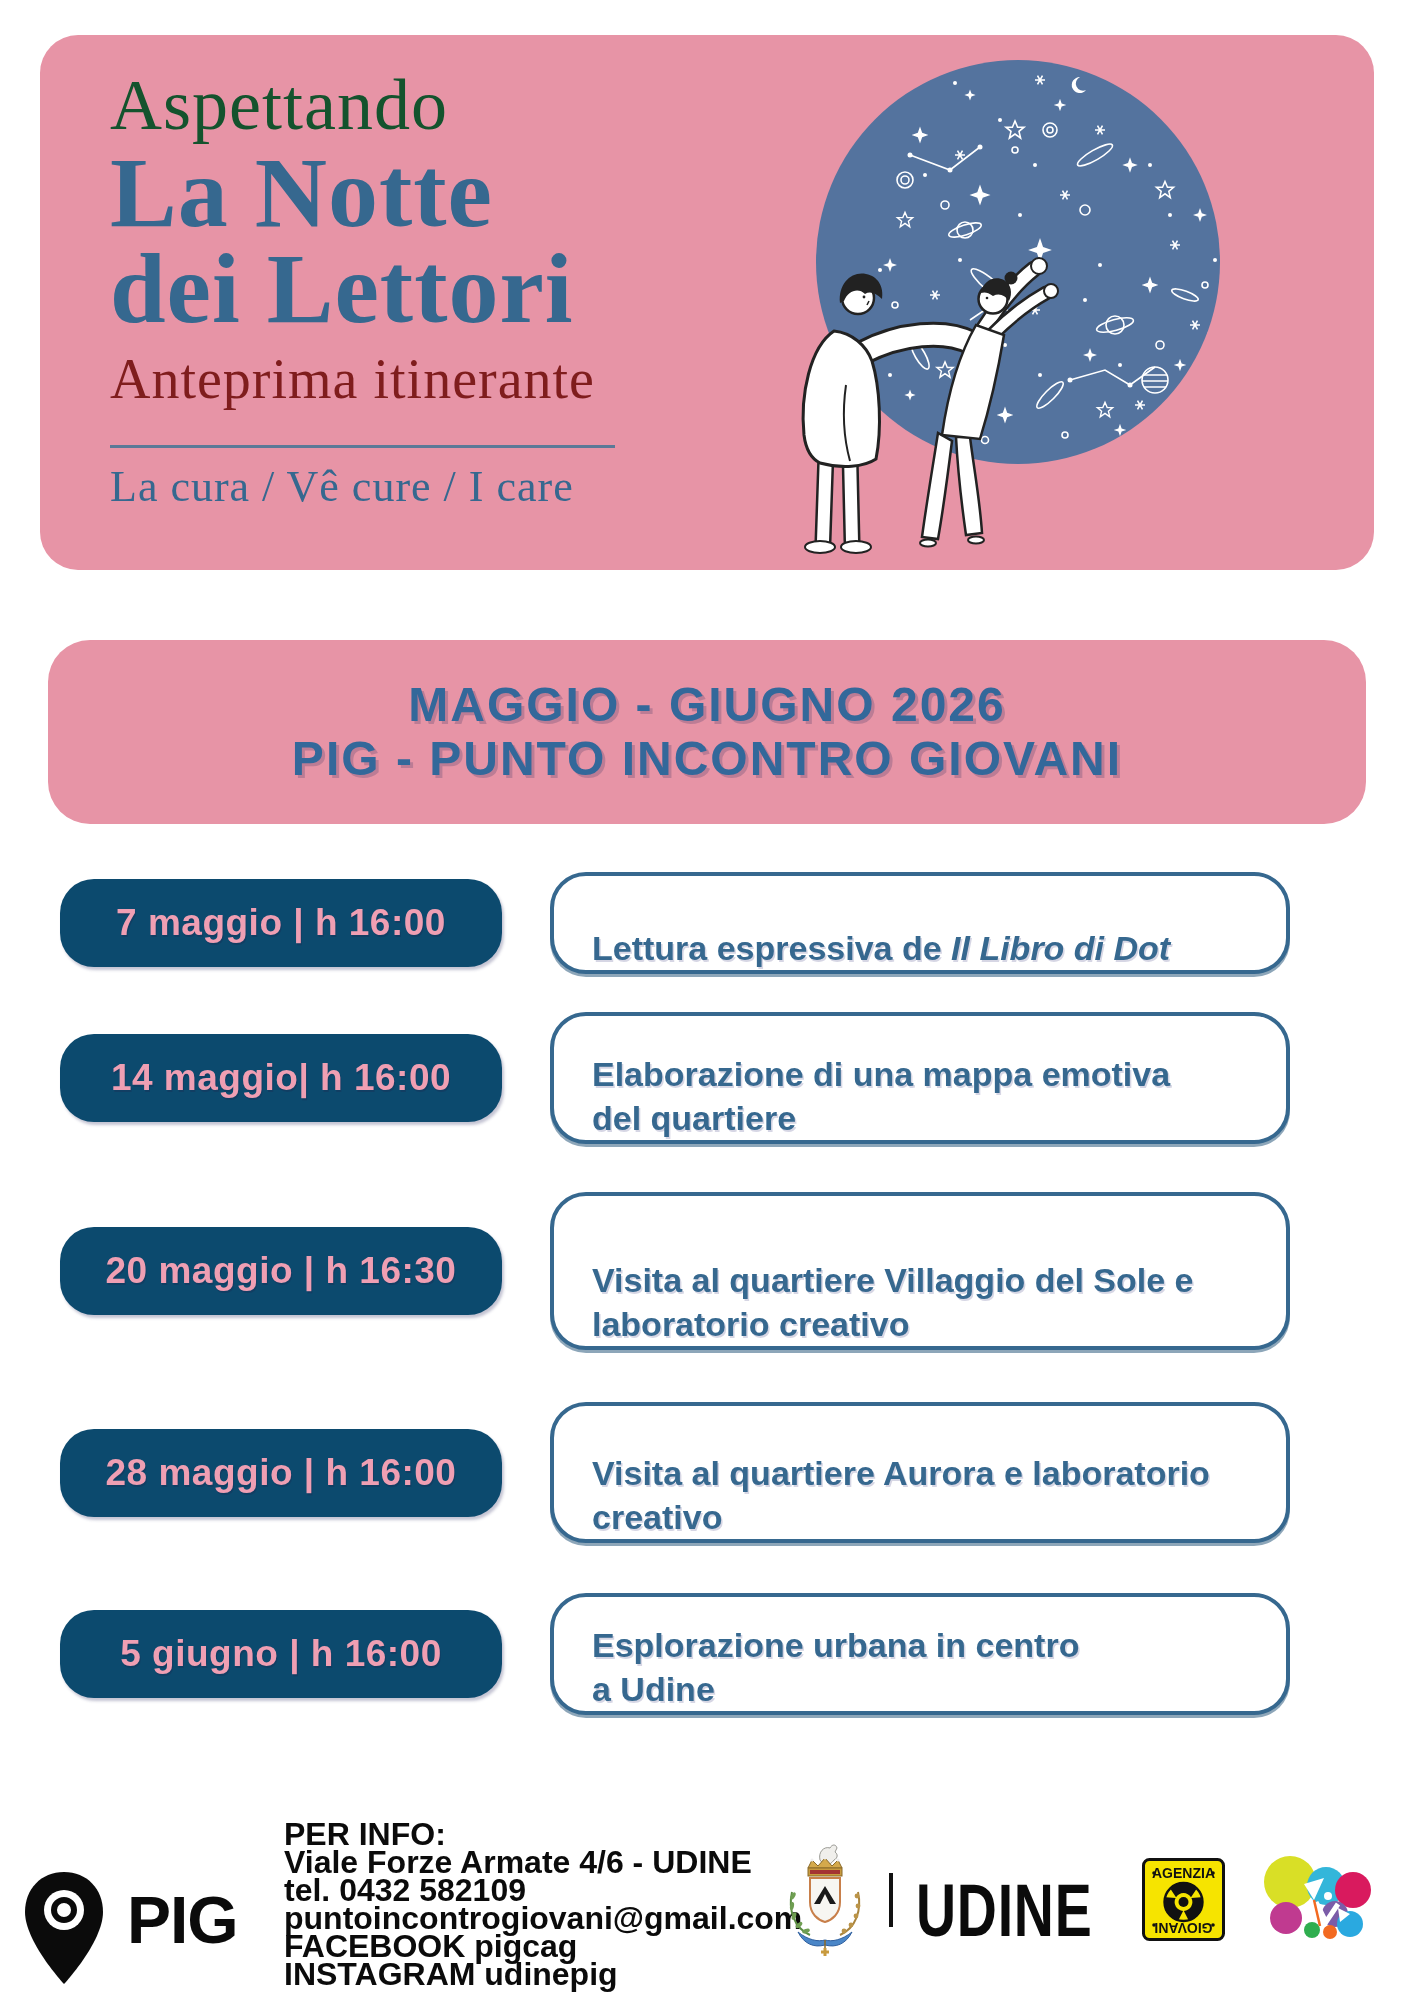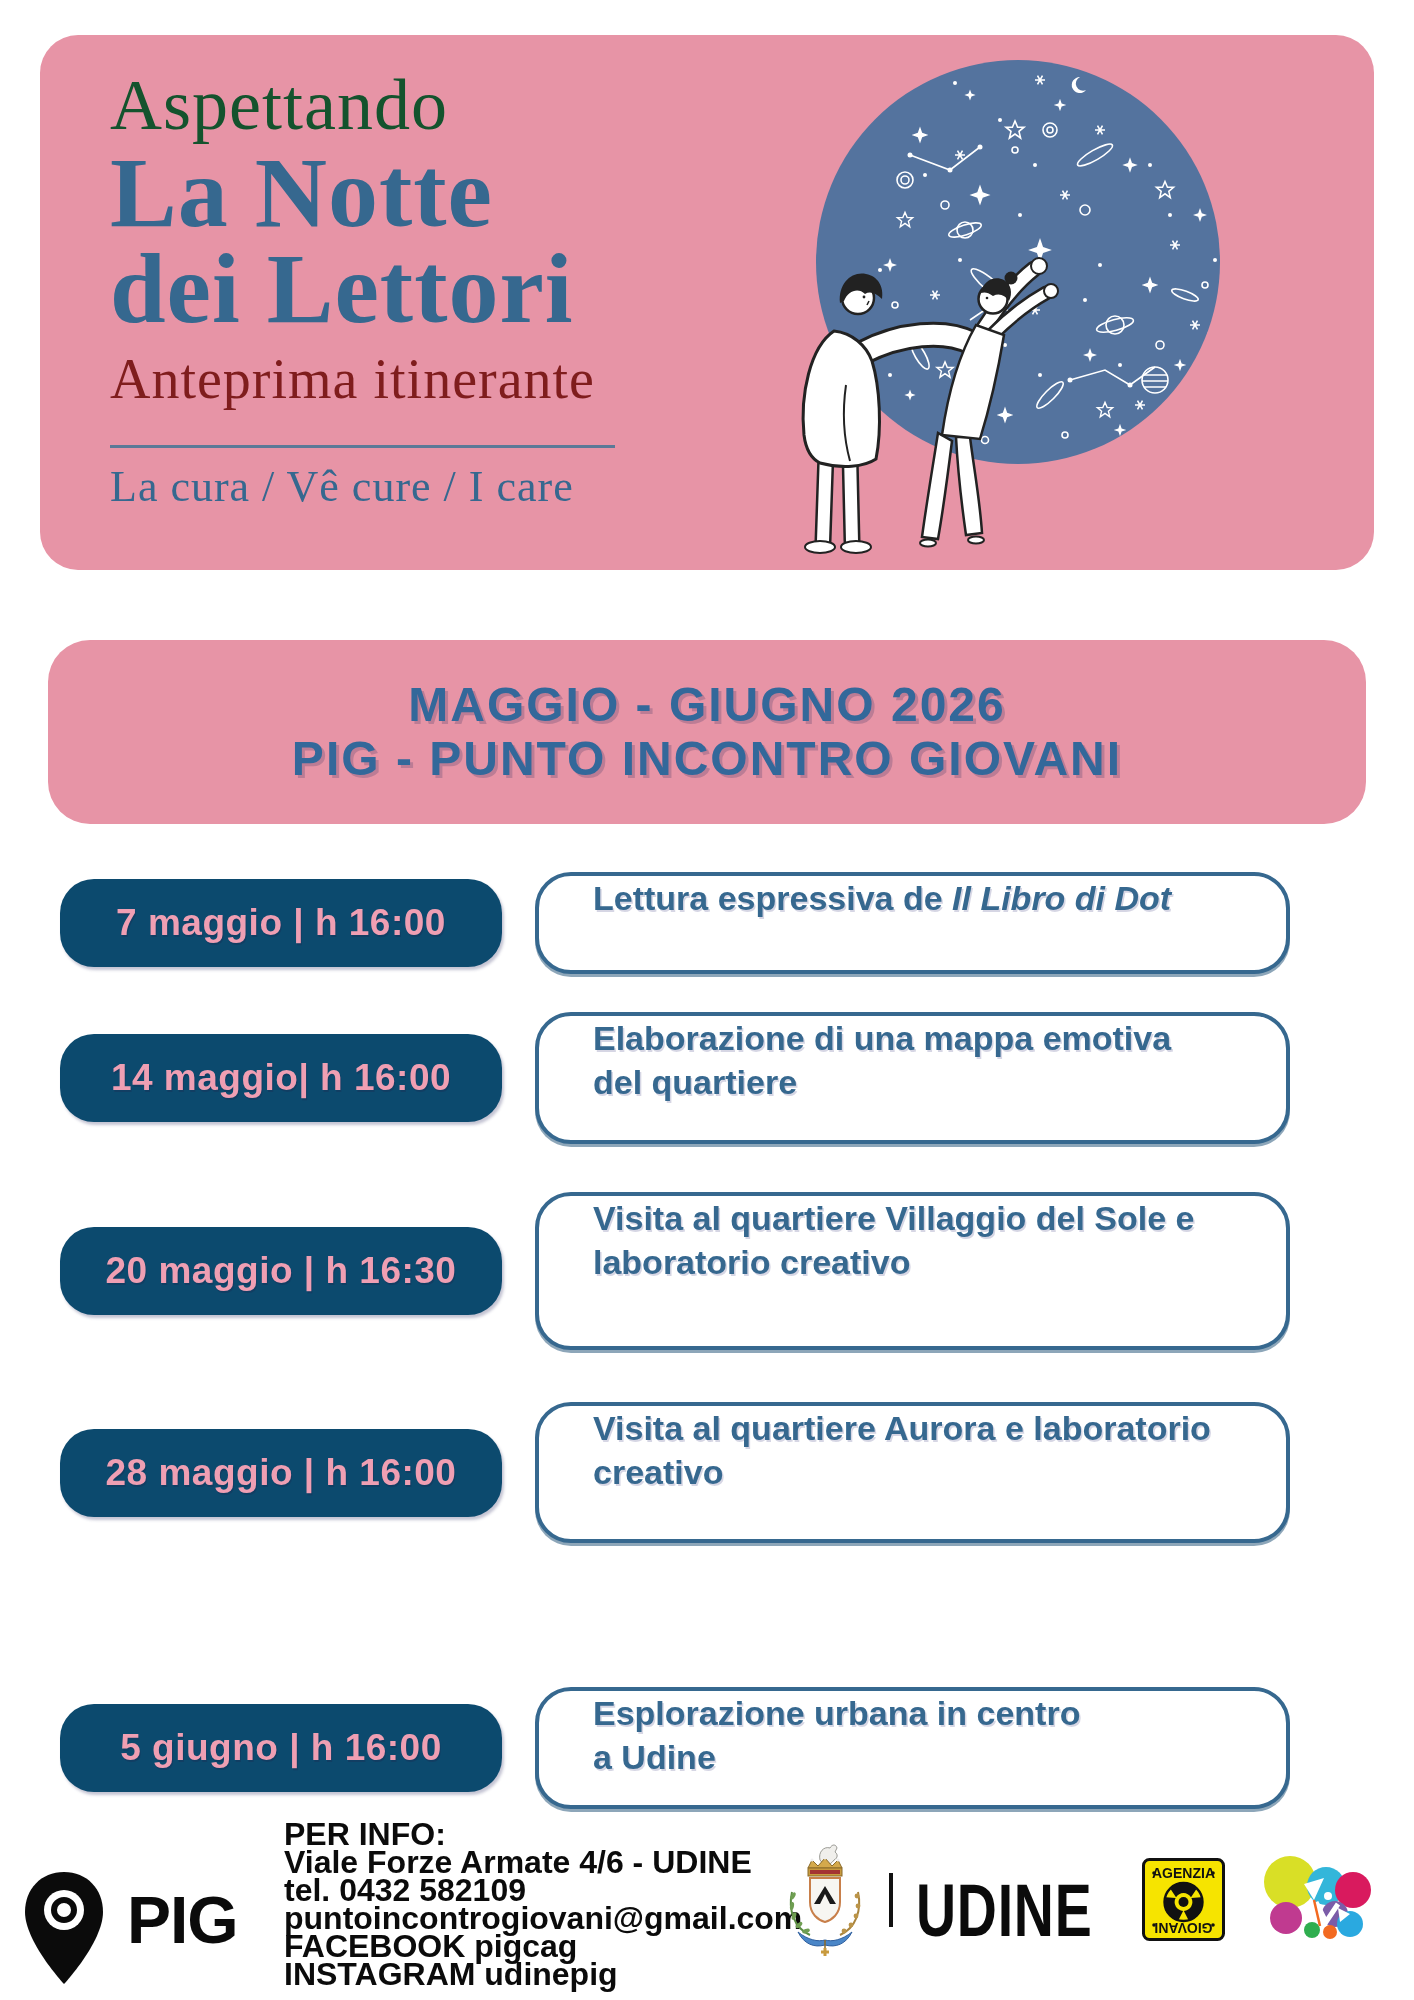--- a/index.html
+++ b/index.html
@@ -20,29 +20,29 @@
   
   .month-banner{position:absolute;left:48px;top:640px;width:1318px;height:184px;
                 background:#E794A6;border-radius:42px;display:flex;flex-direction:column;
                 align-items:center;justify-content:center;}
   .month-line{font-size:48px;font-weight:bold;color:#33689A;letter-spacing:2px;line-height:54px;
               text-shadow:3px 3px 0 rgba(90,70,110,0.30);}
 
   
   .event-row{position:absolute;left:60px;width:1230px;display:flex;align-items:center;}
   .r1{top:872px;height:102px;} .r2{top:1012px;height:132px;} .r3{top:1192px;height:158px;}
-  .r4{top:1402px;height:141px;} .r5{top:1687px;height:122px;}
+  .r4{top:1402px;height:141px;} .r5{top:1593px;height:122px;}
   .date-pill{width:442px;height:88px;background:#0c4a6e;border-radius:34px;flex:none;
              display:flex;align-items:center;justify-content:center;
              box-shadow:2px 3px 3px rgba(60,60,110,.30);}
   .date-pill span{font-size:37px;font-weight:bold;color:#EF9FB3;letter-spacing:.5px;
              text-shadow:1px 2px 0 rgba(30,40,80,.35);}
-  .desc-box{flex:1;height:100%;margin-left:33px;background:#ffffff;border:4px solid #36688F;
+  .desc-box{flex:1;height:100%;margin-left:48px;background:#ffffff;border:4px solid #36688F;
             border-radius:36px;box-sizing:border-box;display:flex;flex-direction:column;
-            justify-content:flex-start;padding-left:54px;box-shadow:0 3px 0 rgba(47,92,128,.55);}
+            justify-content:flex-end;padding-left:38px;box-shadow:0 3px 0 rgba(47,92,128,.55);}
   .desc-line{font-size:34px;font-weight:bold;color:#36688F;line-height:44px;
              text-shadow:1.5px 2px 0 rgba(70,70,130,.22);}
   .desc-line .it{font-style:italic;}
 
   
   .footer-text{position:absolute;left:284px;top:1820px;}
   .footer-text div{font-size:32px;font-weight:bold;color:#0B0B0B;line-height:28px;}
   .pig-label{position:absolute;left:127px;top:1882px;font-size:66px;font-weight:bold;
              letter-spacing:-1px;color:#0B0B0B;}
   .pin-wrap{position:absolute;left:22px;top:1870px;}

